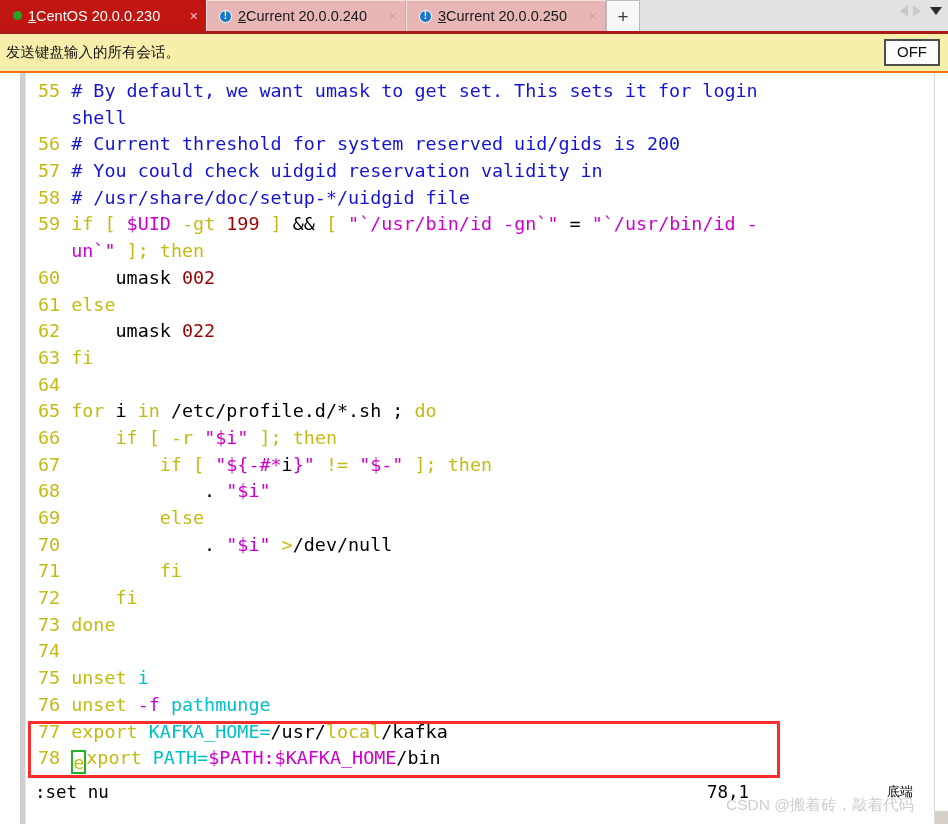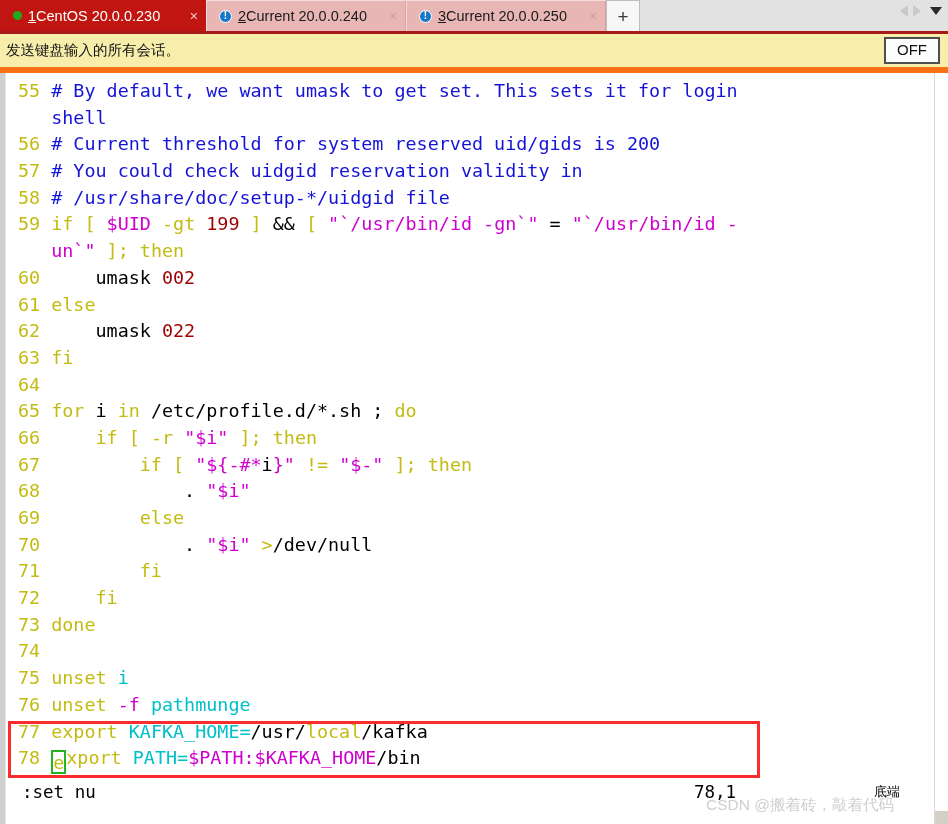--- a/index.html
+++ b/index.html
@@ -128,21 +128,21 @@
   }
 
   
   .noticebar {
     height: 39px;
     background: #f7eeac;
     display: flex;
     align-items: center;
     padding: 0 8px 0 6px;
     box-sizing: border-box;
-    border-bottom: 6px solid #f97316;
+    border-bottom: 2px solid #f97316;
   }
   .notice-text {
     font-size: 14.5px;
     color: #111111;
     flex: 1 1 auto;
   }
   .off-btn {
     border: 2px solid #4d4d4d;
     background: #fdfdfd;
     font-size: 15px;
@@ -153,20 +153,21 @@
     margin-left: 20px;
   }
 
   
   .terminal {
     position: relative;
     height: 751px;
     background: #ffffff;
     display: flex;
     box-sizing: border-box;
+    margin-left: 20px;
   }
   .scroll-left {
     width: 5px;
     background: #cfcfcf;
     flex: 0 0 auto;
     border-right: 1px solid #e6e6e6;
   }
   .termbody {
     flex: 1 1 auto;
     position: relative;
@@ -232,21 +233,21 @@
     width: 752px;
     height: 57px;
     border: 3px solid #fb2c2c;
     box-sizing: border-box;
     pointer-events: none;
   }
 
   
   .statusline {
     position: absolute;
-    left: 16px;
+    left: 9px;
     right: 0;
     bottom: 19px;
     height: 26px;
     font-family: "DejaVu Sans Mono", monospace;
     font-size: 17.5px;
     color: #000000;
     display: flex;
     align-items: center;
     padding-left: 0px;
     box-sizing: border-box;

